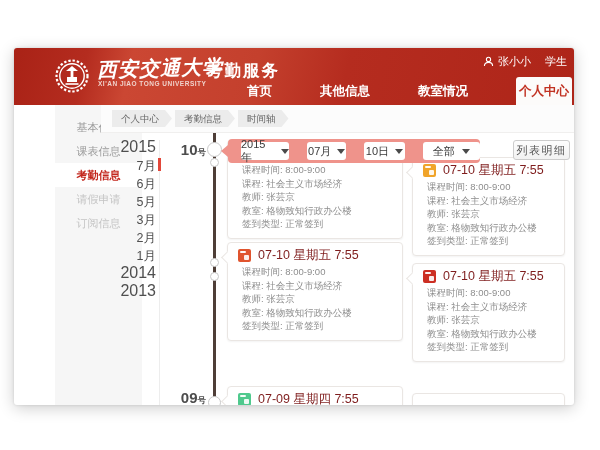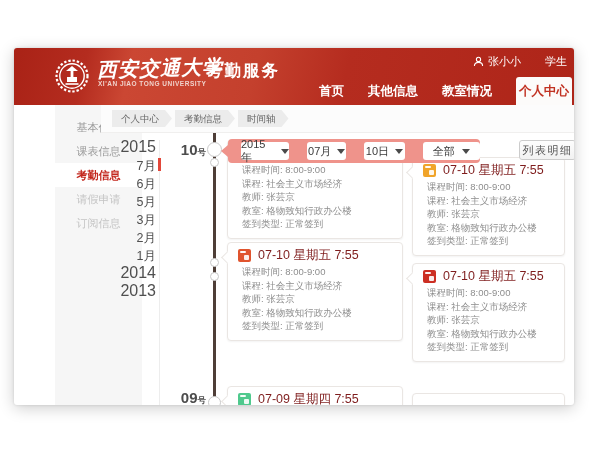--- a/index.html
+++ b/index.html
@@ -24,22 +24,22 @@
     font-style:italic;letter-spacing:1px;transform:rotate(-1.5deg);
   }
   .brand-en{
     position:absolute;left:84px;top:32px;color:#f0d2cb;font-size:6.5px;letter-spacing:.5px;font-weight:bold;
   }
   .app-name{position:absolute;left:192px;top:12px;color:#fff;font-size:16.5px;font-weight:bold;letter-spacing:2px;}
   .user{
     position:absolute;right:7px;top:6px;height:14px;display:flex;align-items:center;gap:4px;
     color:#fff;font-size:11px;
   }
-  .user .role{margin-left:20px;}
-  .top-nav{position:absolute;right:2px;bottom:0;display:flex;align-items:flex-start;}
+  .user .role{margin-left:10px;}
+  .top-nav{position:absolute;right:2px;bottom:0;display:flex;align-items:flex-start;gap:24px;}
   .nav-item{
     color:#fff;font-size:12.5px;font-weight:bold;line-height:28px;margin-right:24px;cursor:pointer;
   }
   .nav-item.tab-active{
     background:#fcfbfa;color:#c13222;width:56px;text-align:center;height:28px;
     border-radius:3px 3px 0 0;margin-right:0;
   }
   
   .sidebar{position:absolute;left:0;top:57px;bottom:0;width:87px;background:#f6f6f6;margin-left:41px;}
   .side-item{
@@ -89,21 +89,21 @@
   .dd{
     height:18px;background:#fff;border-radius:3px;display:flex;align-items:center;justify-content:center;
     gap:6px;font-size:11px;color:#3a3a3a;cursor:pointer;box-sizing:border-box;
   }
   .dd1{width:57px;}.dd2{width:46px;}.dd3{width:48px;}
   .dd4{width:64px;justify-content:space-between;padding:0 10px;}
   .caret{width:0;height:0;border-left:4px solid transparent;border-right:4px solid transparent;border-top:5px solid #4a4a4a;}
   .list-btn{
     position:absolute;left:499px;top:92px;width:57px;height:20px;box-sizing:border-box;z-index:30;
     background:linear-gradient(#fdfdfd,#f2f2f2);border:1px solid #cccccc;border-radius:3px;
-    font-size:11px;color:#555;text-align:center;line-height:18px;letter-spacing:1.5px;cursor:pointer;margin-left:6px;
+    font-size:11px;color:#555;text-align:center;line-height:18px;letter-spacing:1.5px;cursor:pointer;
   }
   
   .card{
     position:absolute;background:#fff;border:1px solid #eae6e3;border-radius:4px;
     box-shadow:0 1px 2px rgba(0,0,0,.05);padding:4px 0 7px;box-sizing:border-box;
   }
   .cL{left:213px;width:176px;}
   .cR{left:398px;width:153px;}
   .c0{top:92px;}
   .c1{top:109px;}

